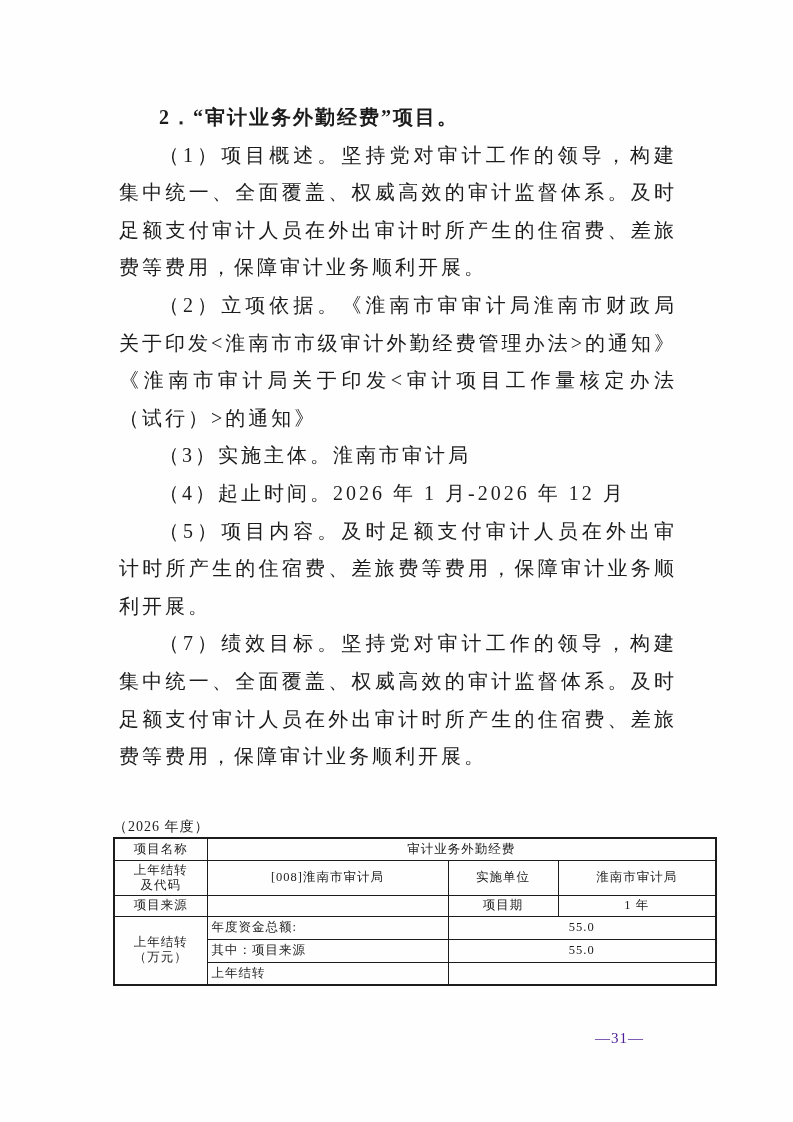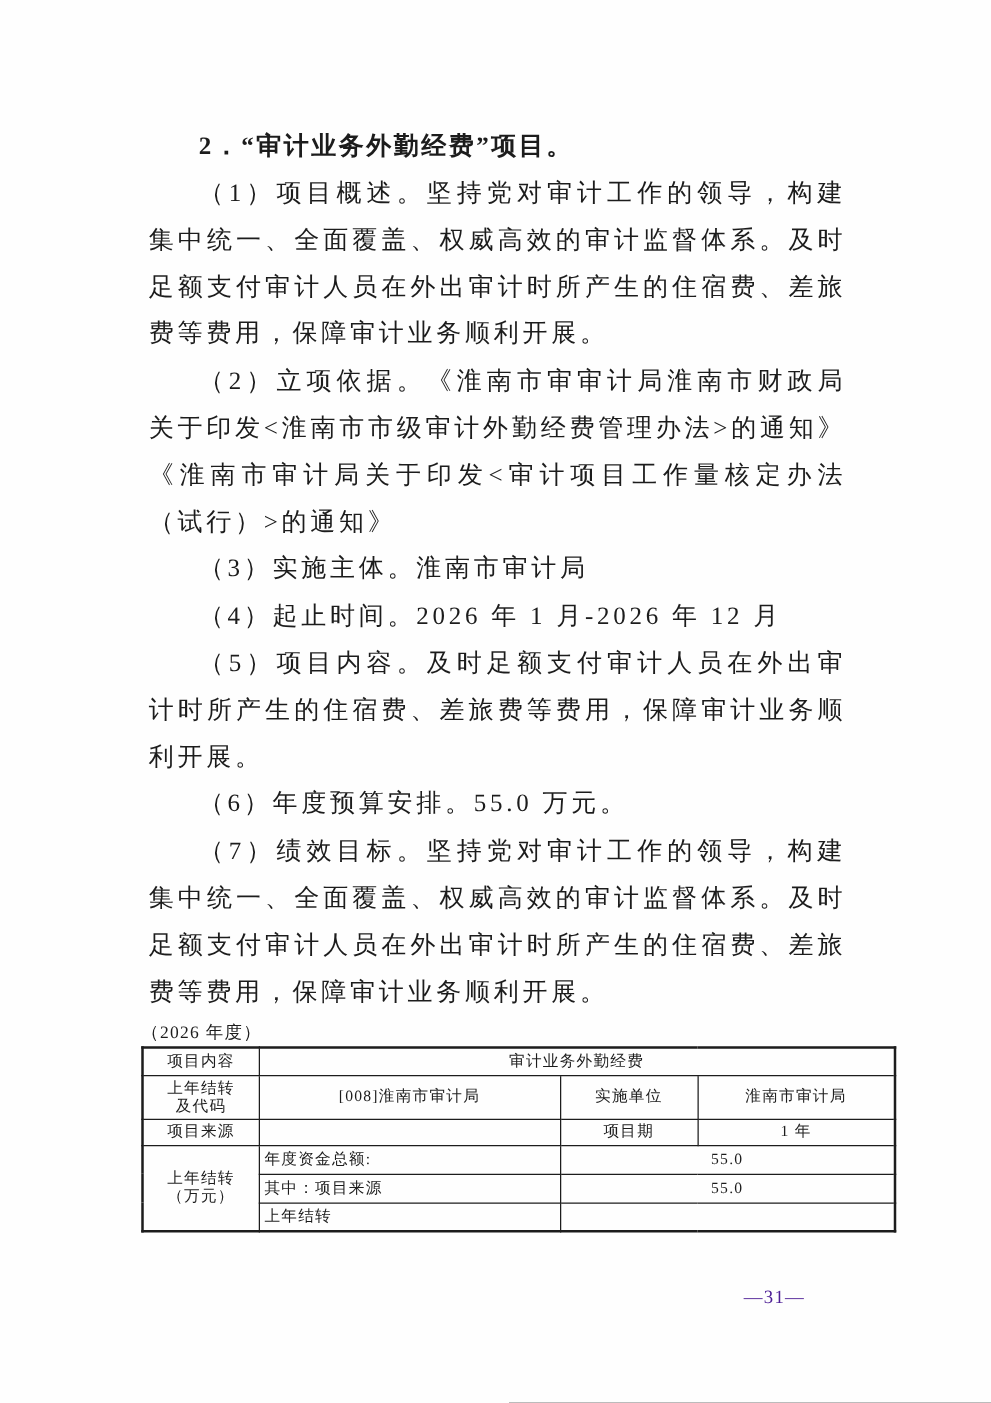--- a/index.html
+++ b/index.html
@@ -94,37 +94,36 @@
 
 <div class="page">
 
   <div class="body-text">
     <p class="doc-heading">2．“审计业务外勤经费”项目。</p>
     <p>（1）项目概述。坚持党对审计工作的领导，构建集中统一、全面覆盖、权威高效的审计监督体系。及时足额支付审计人员在外出审计时所产生的住宿费、差旅费等费用，保障审计业务顺利开展。</p>
     <p>（2）立项依据。《淮南市审审计局淮南市财政局关于印发&lt;淮南市市级审计外勤经费管理办法&gt;的通知》 《淮南市审计局关于印发&lt;审计项目工作量核定办法（试行）&gt;的通知》</p>
     <p>（3）实施主体。淮南市审计局</p>
     <p>（4）起止时间。2026 年 1 月-2026 年 12 月</p>
     <p>（5）项目内容。及时足额支付审计人员在外出审计时所产生的住宿费、差旅费等费用，保障审计业务顺利开展。</p>
-    <p>（6）年度预算安排。55.0 万元。</p>
     <p>（7）绩效目标。坚持党对审计工作的领导，构建集中统一、全面覆盖、权威高效的审计监督体系。及时足额支付审计人员在外出审计时所产生的住宿费、差旅费等费用，保障审计业务顺利开展。</p>
   </div>
 
   <div class="table-block">
     <div class="tbl-subtitle">（2026 年度）</div>
 
     <table class="goal-table">
       <colgroup>
         <col style="width:93px">
         <col style="width:241px">
         <col style="width:110px">
         <col style="width:158px">
       </colgroup>
       <tbody>
         <tr class="r1">
-          <td class="lbl">项目内容</td>
+          <td class="lbl">项目名称</td>
           <td class="c" colspan="3">审计业务外勤经费</td>
         </tr>
         <tr class="r2">
           <td class="lbl">
             <div class="two-line">
               <div>上年结转</div>
               <div>及代码</div>
             </div>
           </td>
           <td class="c">[008]淮南市审计局</td>

